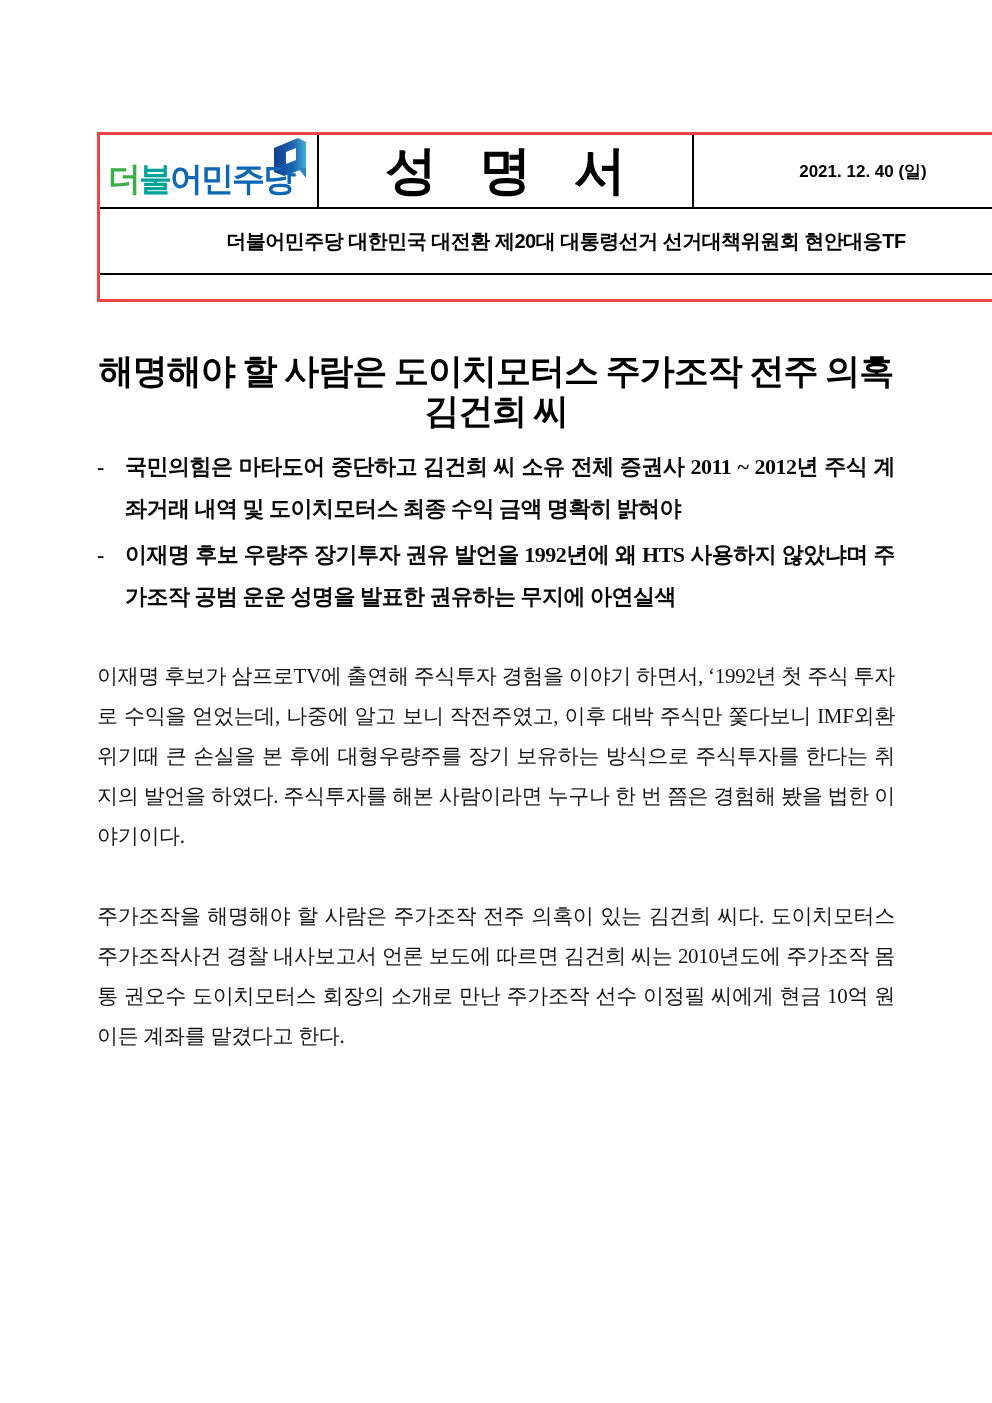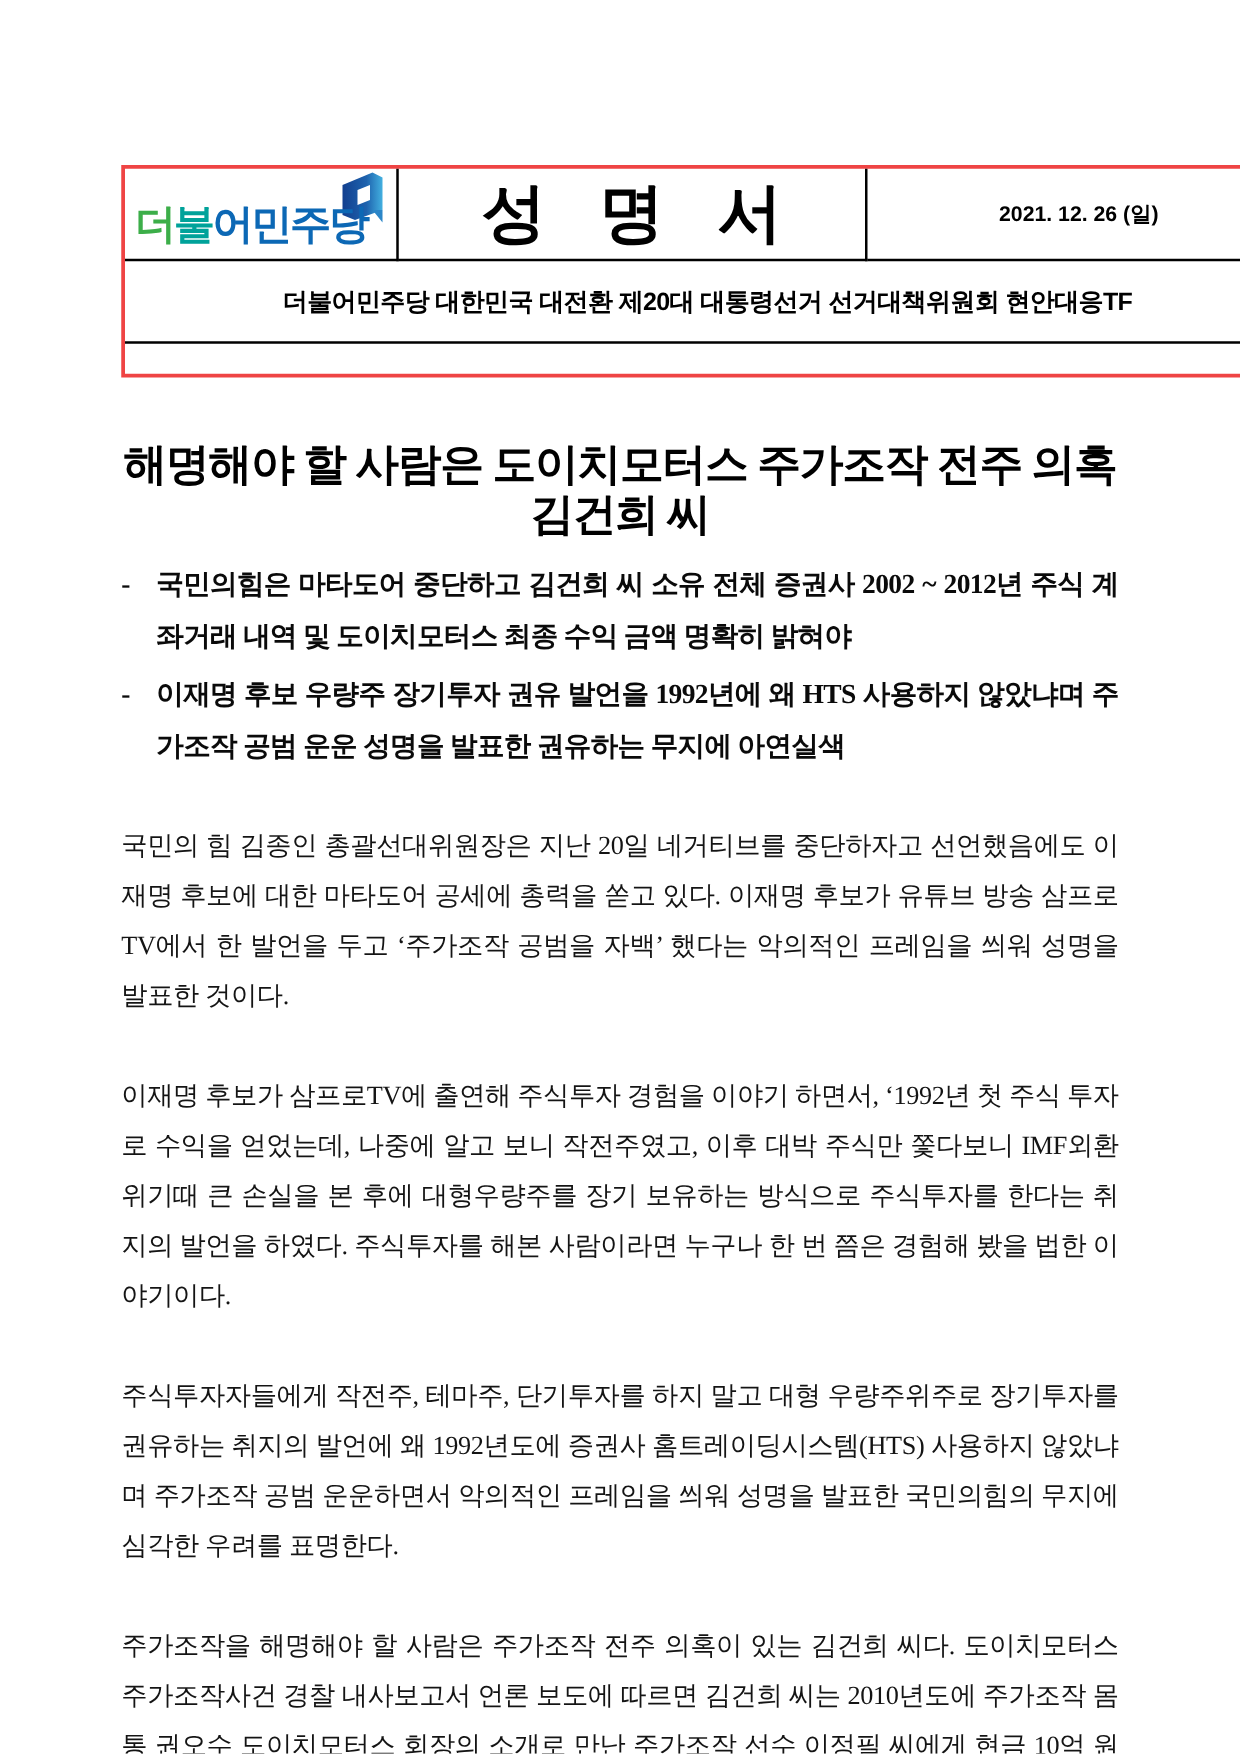--- a/index.html
+++ b/index.html
@@ -103,44 +103,42 @@
         </svg>
       </span>
       <span class="logo-wordmark"><span style="color: rgb(60, 174, 73);">더</span><span style="color: rgb(0, 162, 154);">불</span><span style="color: rgb(12, 104, 181);">어민주당</span></span>
     </div>
 
     <div class="cell title-cell">
       <span class="doc-title">성 명 서</span>
     </div>
 
     <div class="cell date-cell">
-      <span class="doc-date">2021. 12. 26 (일)</span>
+      <span class="doc-date">2021. 12. 40 (일)</span>
     </div>
 
     <div class="cell subtitle-cell">
       <span class="subtitle">더불어민주당 대한민국 대전환 제20대 대통령선거 선거대책위원회 현안대응TF</span>
     </div>
 
     <div class="cell empty-cell"></div>
   </div>
 
   <div class="content">
 
     <div class="headline">해명해야 할 사람은 도이치모터스 주가조작 전주 의혹 김건희 씨</div>
 
     <div class="bullets">
       <div class="bullet-item">
         <span class="bullet-dash">-</span>
-        <span class="bullet-text">국민의힘은 마타도어 중단하고 김건희 씨 소유 전체 증권사 2002 ~ 2012년 주식 계좌거래 내역 및 도이치모터스 최종 수익 금액 명확히 밝혀야</span>
+        <span class="bullet-text">국민의힘은 마타도어 중단하고 김건희 씨 소유 전체 증권사 2011 ~ 2012년 주식 계좌거래 내역 및 도이치모터스 최종 수익 금액 명확히 밝혀야</span>
       </div>
       <div class="bullet-item">
         <span class="bullet-dash">-</span>
         <span class="bullet-text">이재명 후보 우량주 장기투자 권유 발언을 1992년에 왜 HTS 사용하지 않았냐며 주가조작 공범 운운 성명을 발표한 권유하는 무지에 아연실색</span>
       </div>
     </div>
 
-    <p class="body-paragraph">국민의 힘 김종인 총괄선대위원장은 지난 20일 네거티브를 중단하자고 선언했음에도 이재명 후보에 대한 마타도어 공세에 총력을 쏟고 있다. 이재명 후보가 유튜브 방송 삼프로TV에서 한 발언을 두고 ‘주가조작 공범을 자백’ 했다는 악의적인 프레임을 씌워 성명을 발표한 것이다.</p>
     <p class="body-paragraph">이재명 후보가 삼프로TV에 출연해 주식투자 경험을 이야기 하면서, ‘1992년 첫 주식 투자로 수익을 얻었는데, 나중에 알고 보니 작전주였고, 이후 대박 주식만 쫓다보니 IMF외환위기때 큰 손실을 본 후에 대형우량주를 장기 보유하는 방식으로 주식투자를 한다는 취지의 발언을 하였다. 주식투자를 해본 사람이라면 누구나 한 번 쯤은 경험해 봤을 법한 이야기이다.</p>
-    <p class="body-paragraph">주식투자자들에게 작전주, 테마주, 단기투자를 하지 말고 대형 우량주위주로 장기투자를 권유하는 취지의 발언에 왜 1992년도에 증권사 홈트레이딩시스템(HTS) 사용하지 않았냐며 주가조작 공범 운운하면서 악의적인 프레임을 씌워 성명을 발표한 국민의힘의 무지에 심각한 우려를 표명한다.</p>
     <p class="body-paragraph">주가조작을 해명해야 할 사람은 주가조작 전주 의혹이 있는 김건희 씨다. 도이치모터스 주가조작사건 경찰 내사보고서 언론 보도에 따르면 김건희 씨는 2010년도에 주가조작 몸통 권오수 도이치모터스 회장의 소개로 만난 주가조작 선수 이정필 씨에게 현금 10억 원이든 계좌를 맡겼다고 한다.</p>
   </div>
 
 </div>
 
 </body></html>

